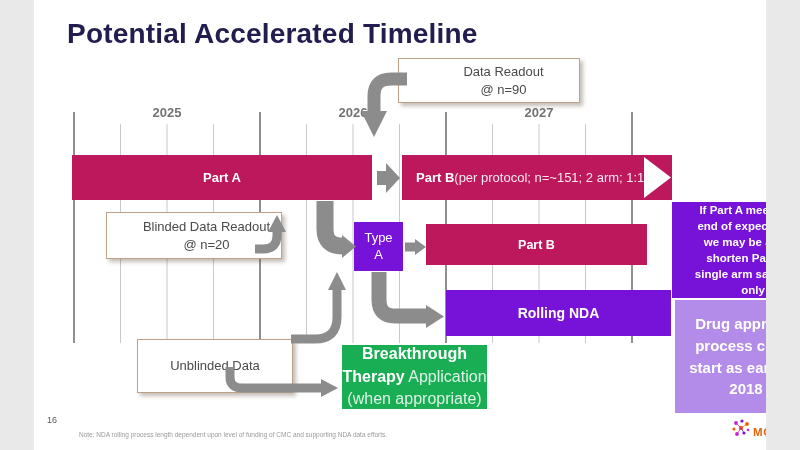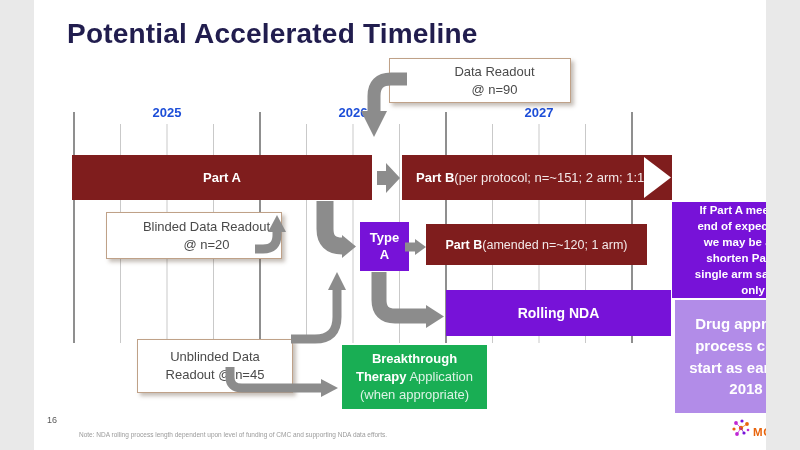--- a/index.html
+++ b/index.html
@@ -9,43 +9,43 @@
   }
   .title{
     position:absolute;left:33px;top:18px;font-size:28px;font-weight:600;
     color:#211d4e;letter-spacing:.2px;margin:0;
   }
   svg.layer{position:absolute;left:0;top:0;pointer-events:none;}
   .grid{z-index:1;}
   .arrows{z-index:6;}
   .year{
     position:absolute;top:105px;width:64px;text-align:center;
-    font-size:13px;font-weight:bold;color:#1d4ed8;z-index:2;
+    font-size:13px;font-weight:bold;color:#737373;z-index:2;
   }
   .bar{
     position:absolute;z-index:4;display:flex;align-items:center;justify-content:center;
     color:#fff;font-size:13px;white-space:nowrap;
   }
-  .orange{background:#7f1d1d;}
+  .orange{background:#be185d;}
   .purple{background:#7712d8;}
   .bar .b{font-weight:bold;color:#fff;}
   .bar .r{color:rgba(255,255,255,.9);}
   .callout{
     position:absolute;z-index:5;background:#fff;border:1.5px solid #bfa188;
     box-shadow:2.5px 2.5px 4px rgba(90,70,50,.35);
     display:flex;flex-direction:column;align-items:center;justify-content:center;
     font-size:13px;color:#4a4a4a;line-height:1.35;text-align:center;
   }
   .type-a{
-    position:absolute;z-index:5;background:#7712d8;color:#fff;font-weight:bold;
+    position:absolute;z-index:5;background:#7712d8;color:#fff;font-weight:normal;
     font-size:13px;line-height:1.25;display:flex;flex-direction:column;
-    align-items:center;justify-content:center;text-align:center;margin-left:6px;
+    align-items:center;justify-content:center;text-align:center;
   }
   .green-box{
-    position:absolute;z-index:5;background:#19ae54;color:#fff;font-size:13px;
+    position:absolute;z-index:5;background:#19ae54;color:#fff;font-size:16px;
     line-height:1.4;display:flex;flex-direction:column;align-items:center;
     justify-content:center;text-align:center;
   }
   .green-box .b{font-weight:bold;color:#fff;}
   .green-box .r{color:rgba(255,255,255,.85);}
   .side-box{
     position:absolute;z-index:5;color:#fff;font-weight:bold;text-align:center;
     display:flex;align-items:center;justify-content:center;
   }
   .if-part-a{left:638px;top:202px;width:162px;height:96px;background:#7712d8;
@@ -90,40 +90,38 @@
     <span class="b">Part A</span>
   </div>
 
   <div class="bar orange" style="left:368px;top:155px;width:270px;height:45px;justify-content:flex-start;padding-left:14px;box-sizing:border-box;">
     <span class="b">Part B</span>
       <span class="r"> (per protocol; n=~151; 2 arm; 1:1</span>
   </div>
 
   <div class="bar orange" style="left:392px;top:224px;width:221px;height:41px;font-size:12.5px;">
     <span class="b">Part B</span>
-      <span class="r"> (amended n=~120; 1 arm)</span>
   </div>
 
   <div class="bar purple" style="left:412px;top:290px;width:225px;height:46px;font-size:14px;">
     <span class="b">Rolling NDA</span>
   </div>
 
-  <div class="callout" style="left:355px;top:58px;width:151px;height:43px;padding-left:29px;">
+  <div class="callout" style="left:364px;top:58px;width:151px;height:43px;padding-left:29px;">
     <span>Data Readout</span>
     <span>@ n=90</span>
   </div>
 
   <div class="callout" style="left:72px;top:212px;width:149px;height:45px;padding-left:25px;">
     <span>Blinded Data Readout</span>
     <span>@ n=20</span>
   </div>
 
   <div class="callout" style="left:103px;top:315px;width:154px;height:52px;margin-top:24px;">
     <span>Unblinded Data</span>
-    <span>Readout @ n=45</span>
   </div>
 
   <div class="type-a" style="left:320px;top:222px;width:49px;height:49px;">
     <span>Type</span>
     <span>A</span>
   </div>
 
   <div class="green-box" style="left:308px;top:345px;width:145px;height:64px;">
     <span><span class="b">Breakthrough</span></span>
     <span><span class="b">Therapy</span><span class="r"> Application</span></span>

